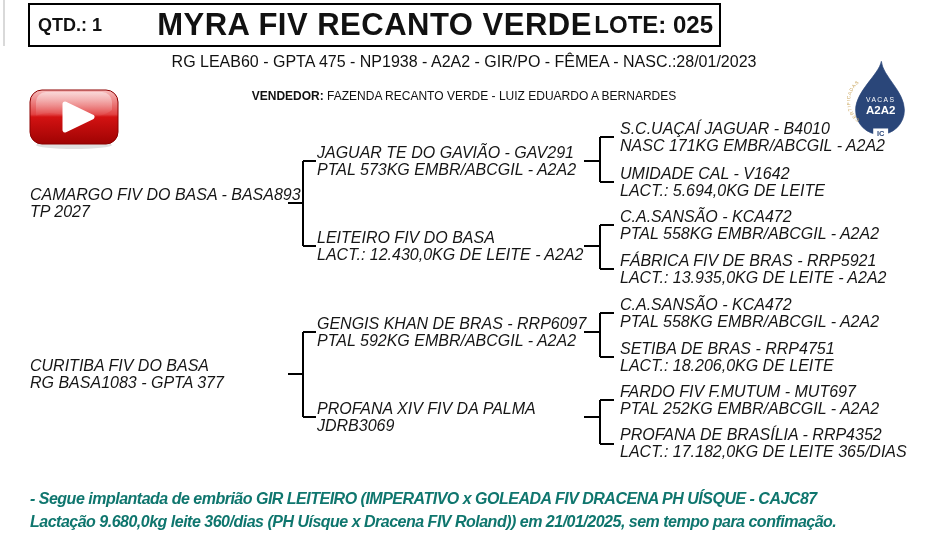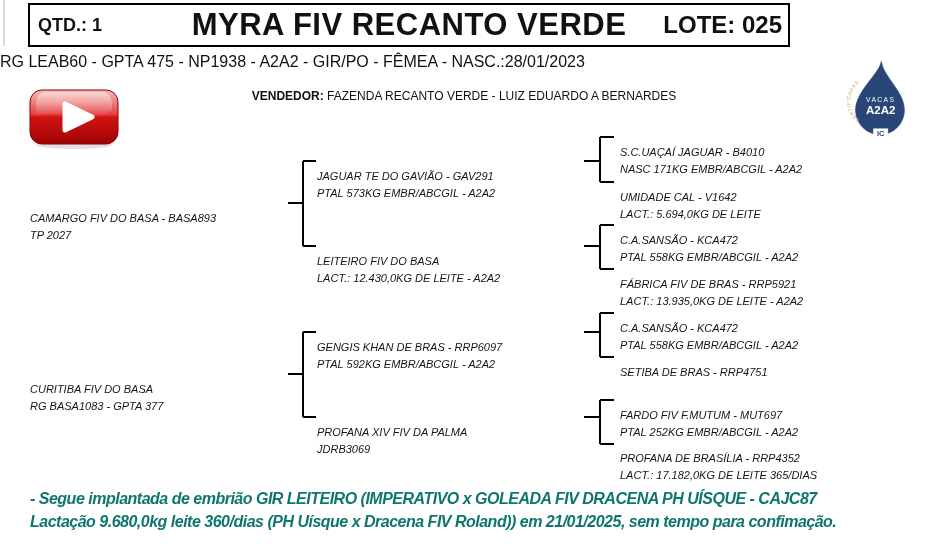--- a/index.html
+++ b/index.html
@@ -2,41 +2,41 @@
 <html><head>
 <meta charset="utf-8">
 <style>
   html,body{margin:0;padding:0;background:#fff;}
   .page{
     position:relative;width:928px;height:560px;background:#fff;overflow:hidden;
     font-family:"Liberation Sans","DejaVu Sans",sans-serif;color:#111;
   }
   .scan-edge{position:absolute;left:3px;top:0;width:2px;height:46px;background:#d9d9d9;}
   .header-box{
-    position:absolute;left:28px;top:3px;width:762px;height:44px;
+    position:absolute;left:28px;top:3px;width:693px;height:44px;
     border:2px solid #000;box-sizing:border-box;background:#fff;
   }
   .qtd{position:absolute;left:8px;top:50%;transform:translateY(-50%);
     font-weight:bold;font-size:18px;}
   .title{position:absolute;left:50%;top:50%;transform:translate(-50%,-50%);
     font-weight:bold;font-size:31px;white-space:nowrap;letter-spacing:.5px;}
   .lote{position:absolute;right:6px;top:50%;transform:translateY(-50%);
     font-weight:bold;font-size:24px;white-space:nowrap;}
   .regline{
-    position:absolute;left:0;top:53px;width:928px;
+    position:absolute;left:0;top:53px;width:928px;text-align:center;
     font-size:16px;white-space:nowrap;
   }
   .vendorline{
     position:absolute;left:0;top:89px;width:928px;text-align:center;
     font-size:12px;white-space:nowrap;
   }
   .vendorline b{font-weight:bold;}
   .node{
-    position:absolute;font-style:italic;font-size:11px;line-height:17px;
-    white-space:nowrap;color:#151515;margin-top:24px;
+    position:absolute;font-style:italic;font-size:16px;line-height:17px;
+    white-space:nowrap;color:#151515;
   }
   .node .nm,.node .inf{display:block;}
   .treelines{position:absolute;left:0;top:0;pointer-events:none;}
   .playbtn{position:absolute;left:28px;top:88px;cursor:pointer;}
   .a2a2logo{position:absolute;left:846px;top:60px;}
   .footnote{
     position:absolute;left:30px;top:487px;width:880px;
     font-weight:bold;font-style:italic;font-size:16px;line-height:23px;
     letter-spacing:-0.5px;white-space:nowrap;color:#0f766e;
   }
@@ -143,20 +143,21 @@
   <div class="node" style="left:620px;top:252px">
     <span class="nm">FÁBRICA FIV DE BRAS - RRP5921</span>
     <span class="inf">LACT.: 13.935,0KG DE LEITE - A2A2</span>
   </div>
   <div class="node" style="left:620px;top:296px">
     <span class="nm">C.A.SANSÃO - KCA472</span>
     <span class="inf">PTAL 558KG EMBR/ABCGIL - A2A2</span>
   </div>
   <div class="node" style="left:620px;top:340px">
     <span class="nm">SETIBA DE BRAS - RRP4751</span>
+    <span class="inf">LACT.: 18.206,0KG DE LEITE</span>
   </div>
   <div class="node" style="left:620px;top:383px">
     <span class="nm">FARDO FIV F.MUTUM - MUT697</span>
     <span class="inf">PTAL 252KG EMBR/ABCGIL - A2A2</span>
   </div>
   <div class="node" style="left:620px;top:426px">
     <span class="nm">PROFANA DE BRASÍLIA - RRP4352</span>
     <span class="inf">LACT.: 17.182,0KG DE LEITE 365/DIAS</span>
   </div>
 

